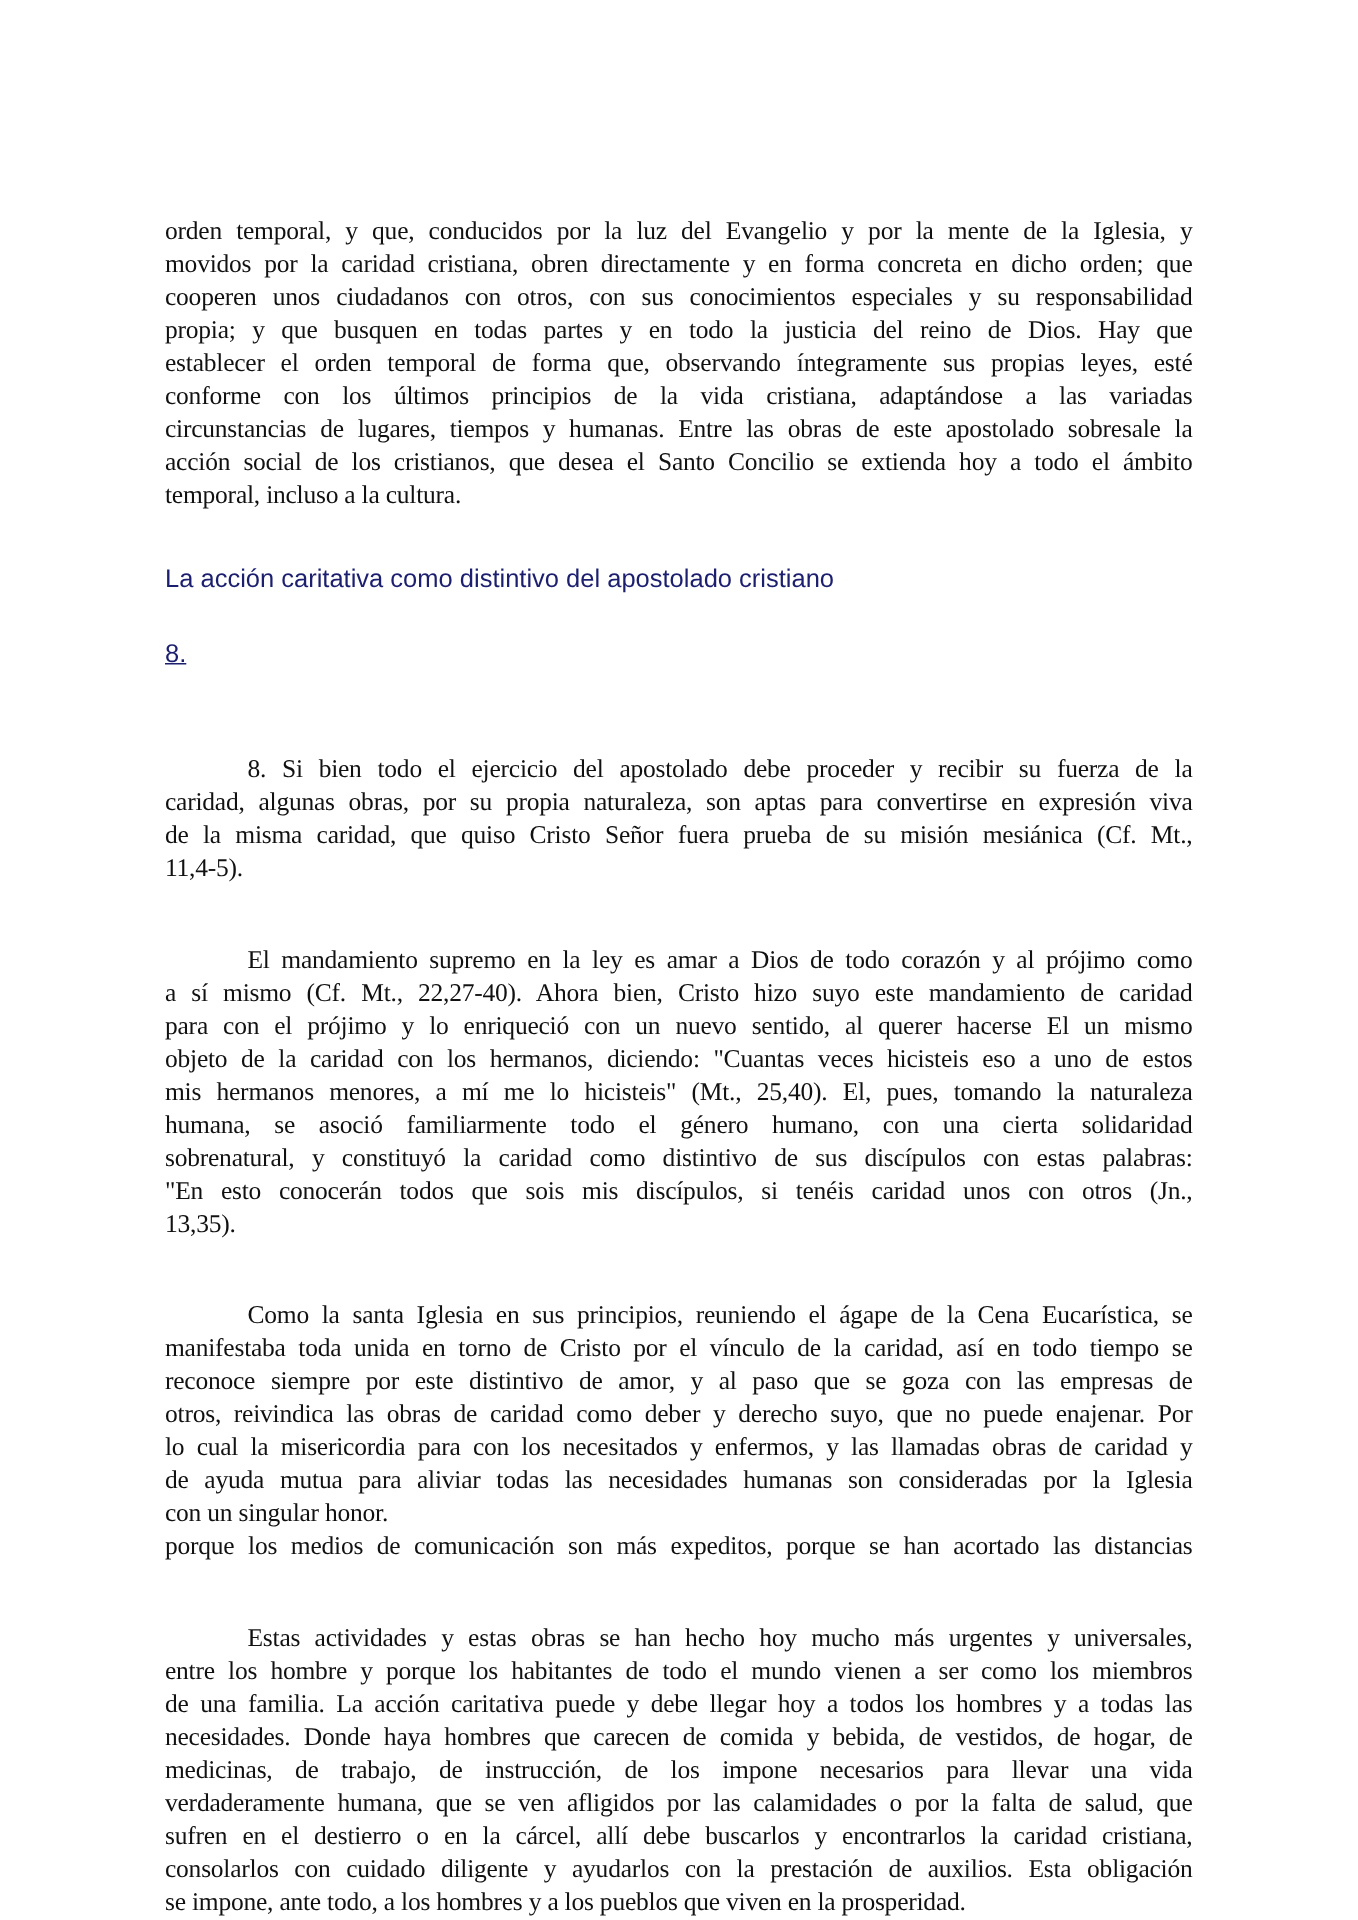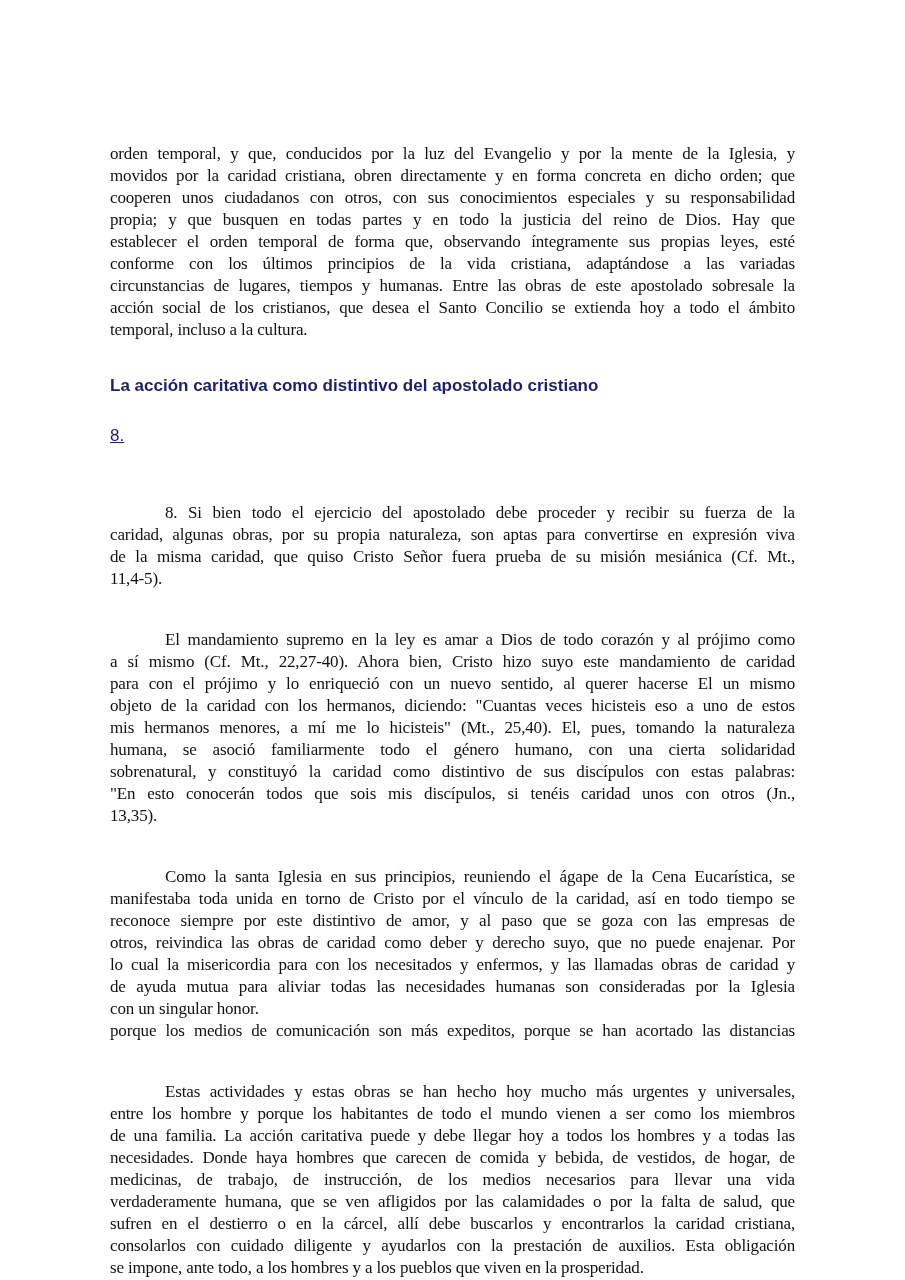--- a/index.html
+++ b/index.html
@@ -13,21 +13,21 @@
     color: #111111;
     text-align: justify;
     text-align-last: justify;
     white-space: nowrap;
     letter-spacing: -0.15px;
   }
   .line.last { text-align-last: left; font-family: Liberation Serif, serif; }
   .line.indent { padding-left: 55px; margin-top: 39px; }
   .heading {
     font-family: "Liberation Sans", sans-serif;
-    font-weight: bold;
+    font-weight: normal;
     font-size: 17px;
     color: #1b1f6e;
     margin-top: 34px;
     height: 22px;
     line-height: 22px;
   }
   .num-link {
     display: inline-block;
     font-family: "Liberation Sans", sans-serif;
     font-size: 17px;
@@ -90,21 +90,21 @@
     <div class="line">de ayuda mutua para aliviar todas las necesidades humanas son consideradas por la Iglesia</div>
     <div class="line last">con un singular honor.</div>
   </div>
 
   <div>
     <div class="line">porque los medios de comunicación son más expeditos, porque se han acortado las distancias</div>
     <div class="line indent">Estas actividades y estas obras se han hecho hoy mucho más urgentes y universales,</div>
     <div class="line">entre los hombre y porque los habitantes de todo el mundo vienen a ser como los miembros</div>
     <div class="line">de una familia. La acción caritativa puede y debe llegar hoy a todos los hombres y a todas las</div>
     <div class="line">necesidades. Donde haya hombres que carecen de comida y bebida, de vestidos, de hogar, de</div>
-    <div class="line">medicinas, de trabajo, de instrucción, de los medios necesarios para llevar una vida</div>
+    <div class="line">medicinas, de trabajo, de instrucción, de los impone necesarios para llevar una vida</div>
     <div class="line">verdaderamente humana, que se ven afligidos por las calamidades o por la falta de salud, que</div>
     <div class="line">sufren en el destierro o en la cárcel, allí debe buscarlos y encontrarlos la caridad cristiana,</div>
     <div class="line">consolarlos con cuidado diligente y ayudarlos con la prestación de auxilios. Esta obligación</div>
     <div class="line last">se impone, ante todo, a los hombres y a los pueblos que viven en la prosperidad.</div>
   </div>
 
   <div>
     <div class="line indent">Para que este ejercicio de la caridad sea verdaderamente extraordinario y aparezca</div>
   </div>
 

